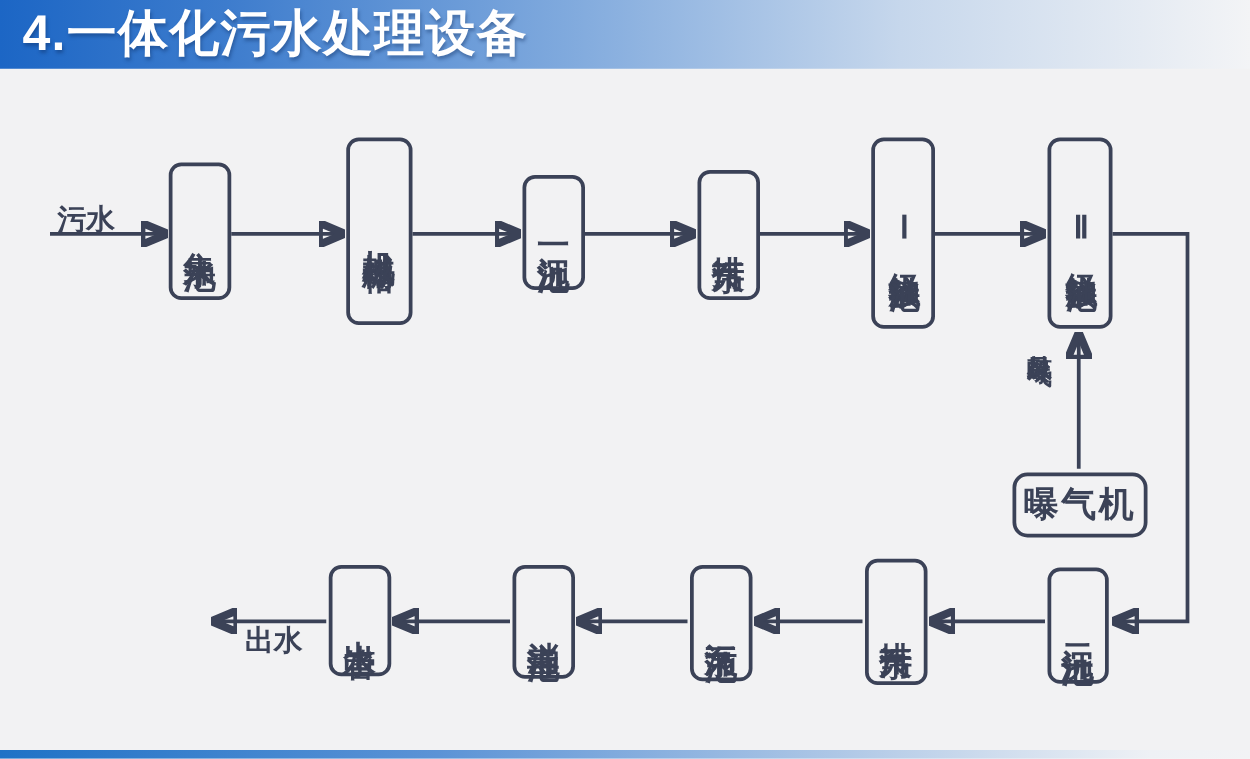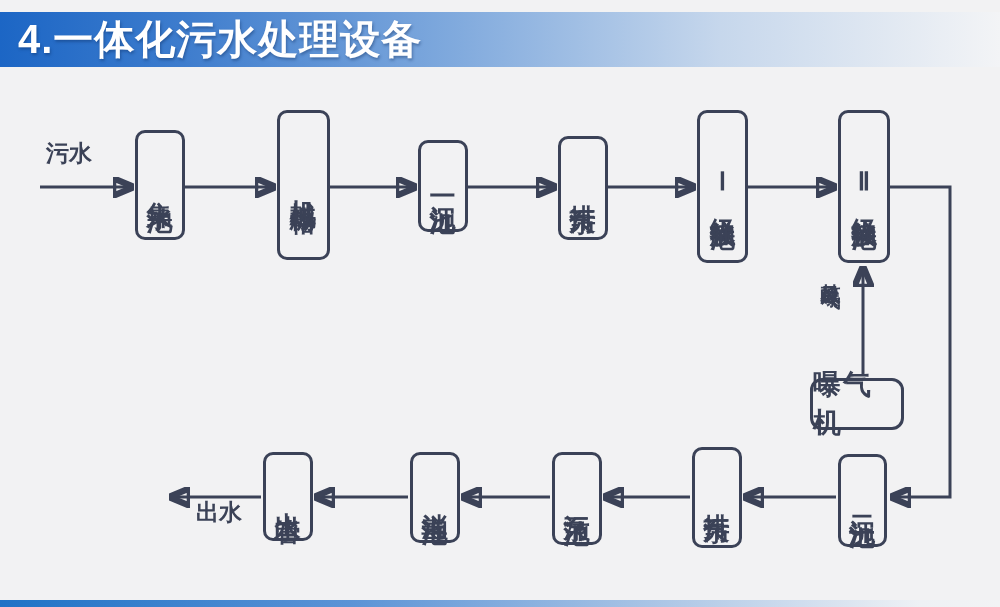--- a/index.html
+++ b/index.html
@@ -12,21 +12,21 @@
     background:#ffffff;
   }
   .stage{
     position:relative;
     width:1000px;height:607px;
     background:var(--bg);
     overflow:hidden;
   }
   
   .header{
-    position:absolute;left:0;top:12px;width:1000px;height:55px;
+    position:absolute;left:0;top:0;width:1000px;height:55px;
     background:linear-gradient(90deg,#1c66c5 0%,#3d7ccd 18%,#7fa9dd 45%,#c6d7ec 72%,#f3f4f6 100%);
   }
   .header-title{
     position:absolute;left:18px;top:0;height:55px;line-height:54px;
     font-size:40px;font-weight:700;color:#ffffff;
     text-shadow:1px 2px 3px rgba(10,40,90,0.40);
     letter-spacing:1px;
     white-space:nowrap;
   }
   
@@ -60,32 +60,32 @@
     letter-spacing:2px;
     border-radius:12px;
   }
   
   .n-collection{left:135px;top:130px;width:50px;height:110px;}
   .n-grid{left:277px;top:110px;width:53px;height:150px;}
   .n-sed1{left:418px;top:140px;width:50px;height:92px;}
   .n-pump-top{left:558px;top:136px;width:50px;height:104px;}
   .n-contact1{left:697px;top:110px;width:51px;height:153px;font-size:25px;letter-spacing:2px;}
   .n-contact2{left:838px;top:110px;width:52px;height:153px;font-size:25px;letter-spacing:2px;}
-  .n-aerator{left:810px;top:378px;width:94px;height:52px;}
+  .n-aerator{left:810px;top:378px;width:108px;height:52px;}
   .n-sed2{left:838px;top:454px;width:49px;height:93px;}
   .n-pump-bot{left:692px;top:447px;width:50px;height:101px;}
   .n-sludge{left:552px;top:452px;width:50px;height:93px;}
   .n-disinfect{left:410px;top:452px;width:50px;height:91px;}
   .n-outlet{left:263px;top:452px;width:50px;height:89px;}
   
   .flow-label{
     position:absolute;color:var(--ink);font-weight:700;font-size:23px;
     white-space:nowrap;
   }
-  .lbl-inflow{left:46px;top:138px;}
+  .lbl-inflow{left:46px;top:160px;}
   .lbl-outflow{left:196px;top:461px;margin-top:36px;}
   .lbl-aeration{
     left:818px;top:268px;
     writing-mode:vertical-rl;text-orientation:upright;
     font-size:20px;letter-spacing:2px;font-weight:700;
     color:var(--ink);position:absolute;
   }
 </style>
 </head>
 <body>

